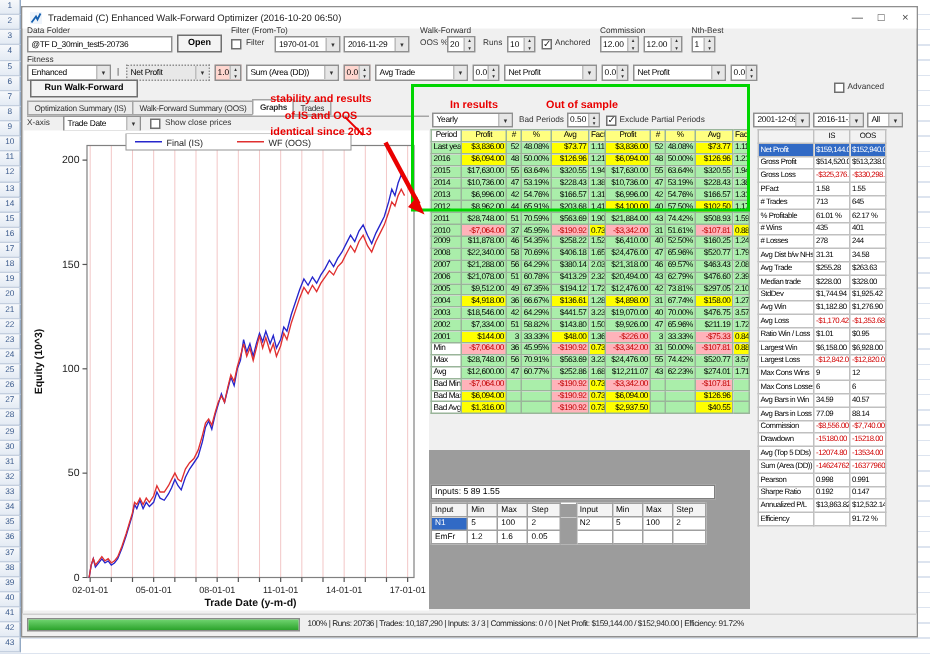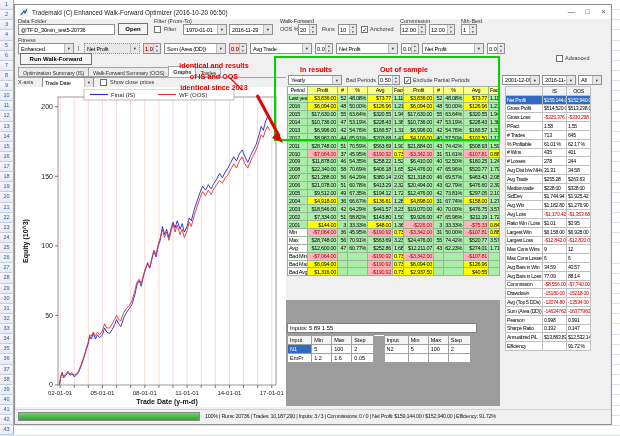--- a/index.html
+++ b/index.html
@@ -335,21 +335,21 @@
       <polyline points="41.4,296.0 42.8,287.7 44.2,283.5 45.6,287.7 47.8,284.9 49.9,282.1 52.0,284.9 54.1,283.5 56.2,286.3 58.3,284.9 60.5,282.1 63.3,275.1 66.1,266.8 68.2,259.8 70.3,252.9 71.7,245.9 73.2,247.3 75.3,243.1 77.4,247.3 79.5,243.1 81.6,245.9 84.4,241.7 86.6,234.8 88.7,239.0 91.5,239.0 94.3,234.8 96.4,230.6 98.6,226.4 100.7,230.6 102.8,232.0 105.6,223.7 108.4,219.5 111.3,216.7 114.1,211.1 116.9,201.4 119.0,193.0 121.1,190.3 123.2,194.4 125.4,186.1 127.5,179.1 129.6,175.0 131.7,179.1 133.8,169.4 135.9,161.0 138.1,165.2 140.2,155.5 142.3,148.5 144.4,140.2 146.5,148.5 148.6,143.0 150.8,151.3 152.9,143.0 155.0,134.6 157.1,143.0 159.2,136.0 162.1,145.7 164.2,140.2 166.3,148.5 169.1,141.6 171.2,133.2 173.3,137.4 176.2,126.3 179.0,117.9 181.8,109.6 184.6,102.6 187.4,106.8 190.3,101.2 193.1,105.4 195.9,99.8 198.7,95.7 201.6,91.5 204.4,94.3 207.2,88.7 210.0,85.9 212.8,80.3 215.7,74.8 218.5,79.0 221.3,72.0 224.1,67.8 227.0,74.8 229.8,79.0 232.6,72.0 235.4,66.4 238.2,60.9 241.1,52.5 243.2,45.6 245.3,48.3 247.4,41.4 249.5,37.2 251.7,41.4" fill="none" stroke="#e03030" stroke-width="0.9"></polyline>
       <rect x="66" y="0" width="150" height="11" fill="#fff" stroke="#999" stroke-width="0.7"></rect>
       <line x1="72" x2="90" y1="5.5" y2="5.5" stroke="#2626cc" stroke-width="1.1"></line>
       <text x="93" y="8" font-size="6" fill="#222">Final (IS)</text>
       <line x1="140" x2="158" y1="5.5" y2="5.5" stroke="#e03030" stroke-width="1.1"></line>
       <text x="161" y="8" font-size="6" fill="#222">WF (OOS)</text>
     </svg>
 
   <div id="greenbox" class="abs z7"></div>
   <div class="abs redtxt z6" style="left:286px;top:65px;width:60px">In results</div>
-  <div class="abs redtxt z6" style="left:366px;top:65px;width:76px">Out of sample</div>
+  <div class="abs redtxt z6" style="left:350px;top:65px;width:76px">Out of sample</div>
 
   <div class="abs combo z4" style="left:288px;top:75px;width:54px;height:10px">
       <span class="ctext">Yearly</span>
       <span class="carr">▾</span>
     </div>
   <div class="abs lbl z4" style="left:346px;top:77px">Bad Periods</div>
   <div class="abs spin z4" style="left:378px;top:75px;width:22px;height:10px">
       <span class="stext">0.50</span>
       <span class="sbtns">
         <span>▴</span>
@@ -912,21 +912,21 @@
           <td class="val">$12,532.14</td>
         </tr>
         <tr>
           <td>Efficiency</td>
           <td class="val"></td>
           <td class="val">91.72 %</td>
         </tr>
       </tbody>
   </table>
 
-  <div class="abs redtxt z7" style="left:170px;top:61px;width:88px">identical and results</div>
+  <div class="abs redtxt z7" style="left:170px;top:61px;width:88px">stability and results</div>
   <div class="abs redtxt z7" style="left:178px;top:72px;width:72px">of IS and OOS</div>
   <div class="abs redtxt z7" style="left:170px;top:83px;width:88px">identical since 2013</div>
   <svg class="abs z7" style="left:220px;top:70px;pointer-events:none" width="80" height="80">
     <line x1="10" y1="8" x2="22" y2="20" stroke="#e90000" stroke-width="1.2"></line>
     <line x1="37" y1="25" x2="59" y2="66" stroke="#e90000" stroke-width="3"></line>
     <polygon points="63,73 52,68 58,61" fill="#e90000"></polygon>
   </svg>
 
   <div id="statusbar" class="abs z4"></div>
   <div id="progress" class="abs z5">

